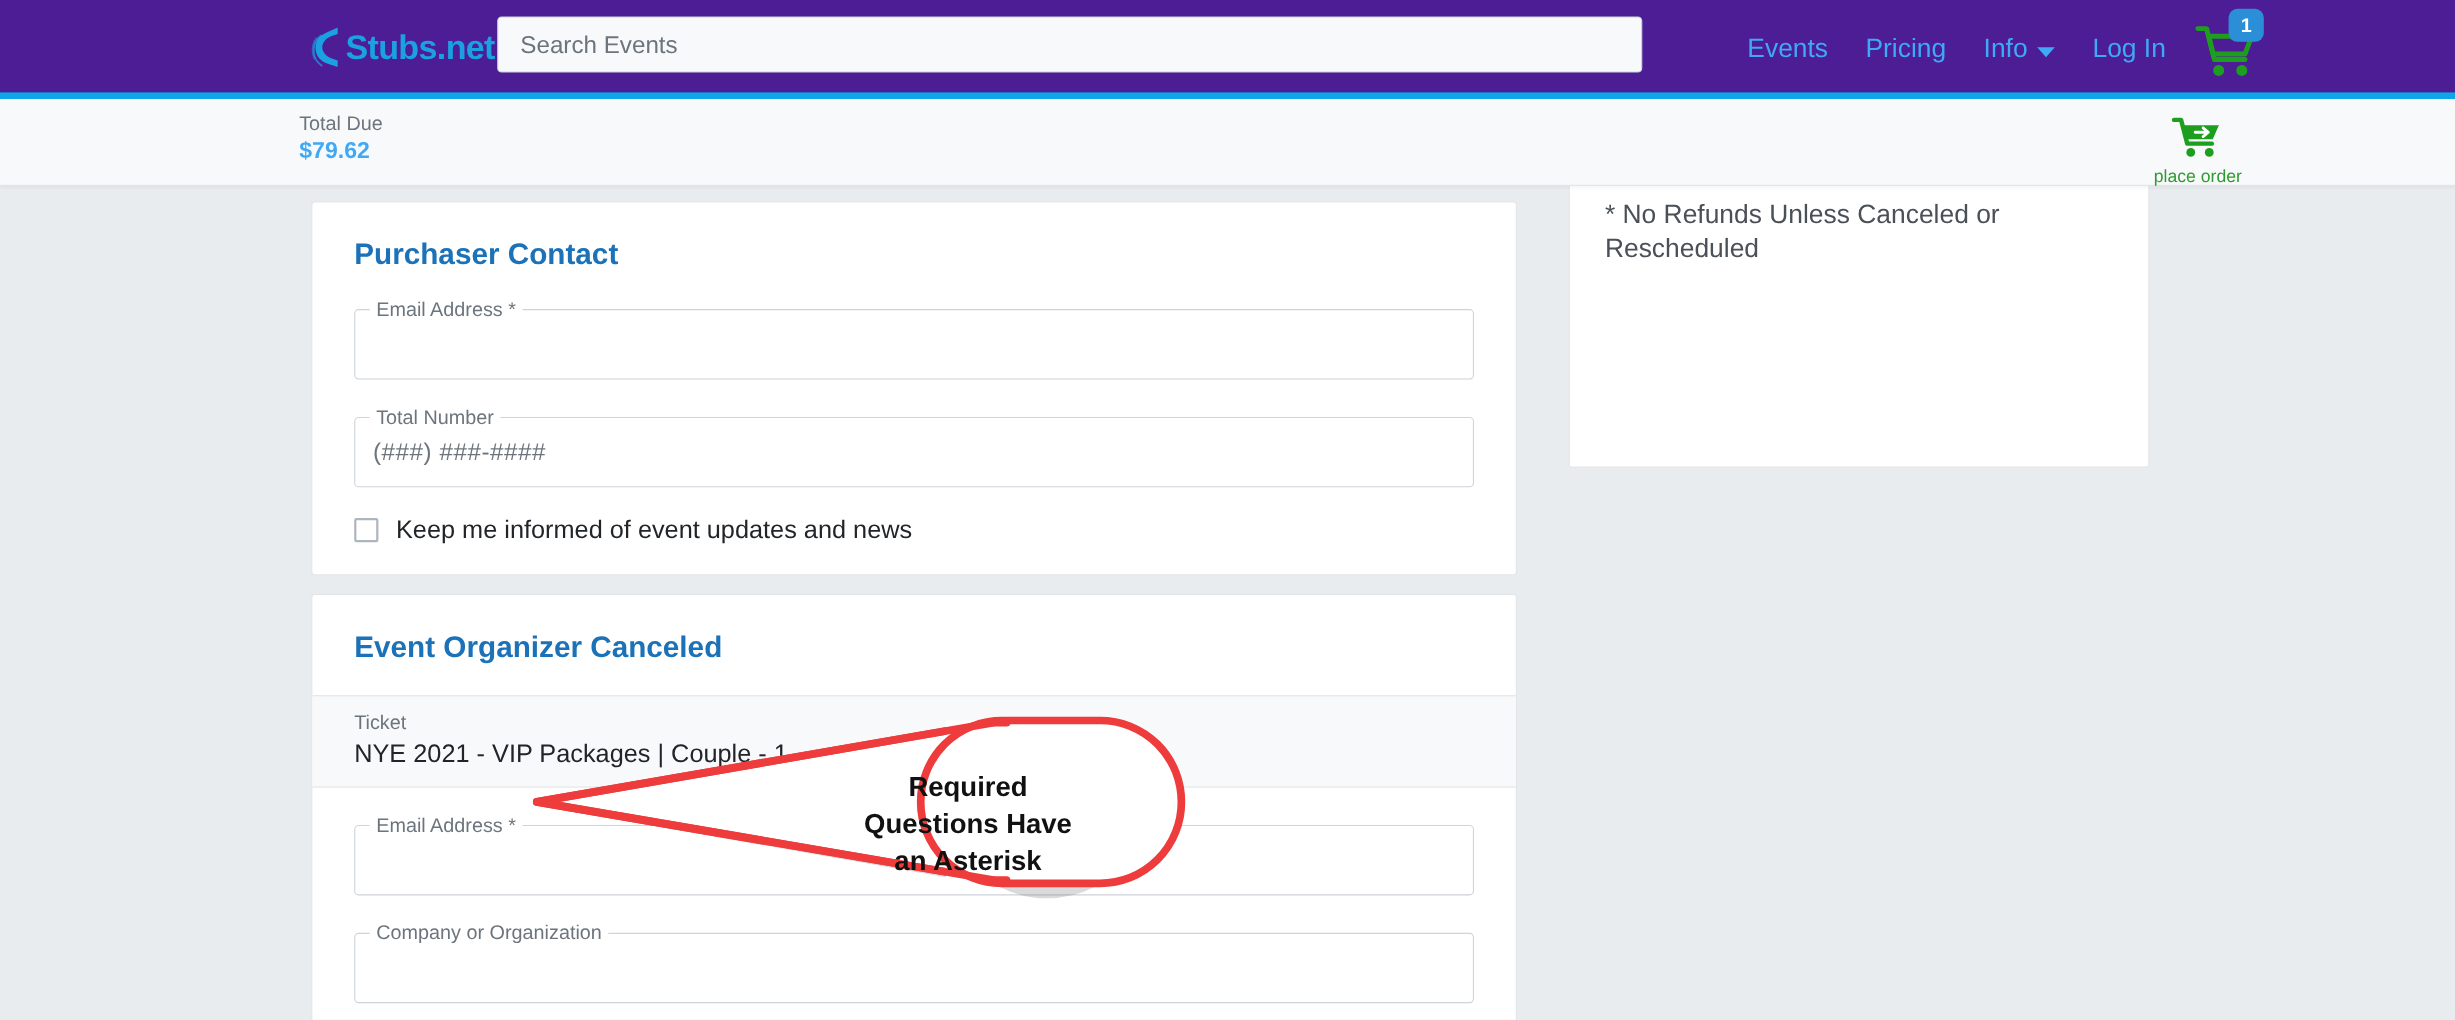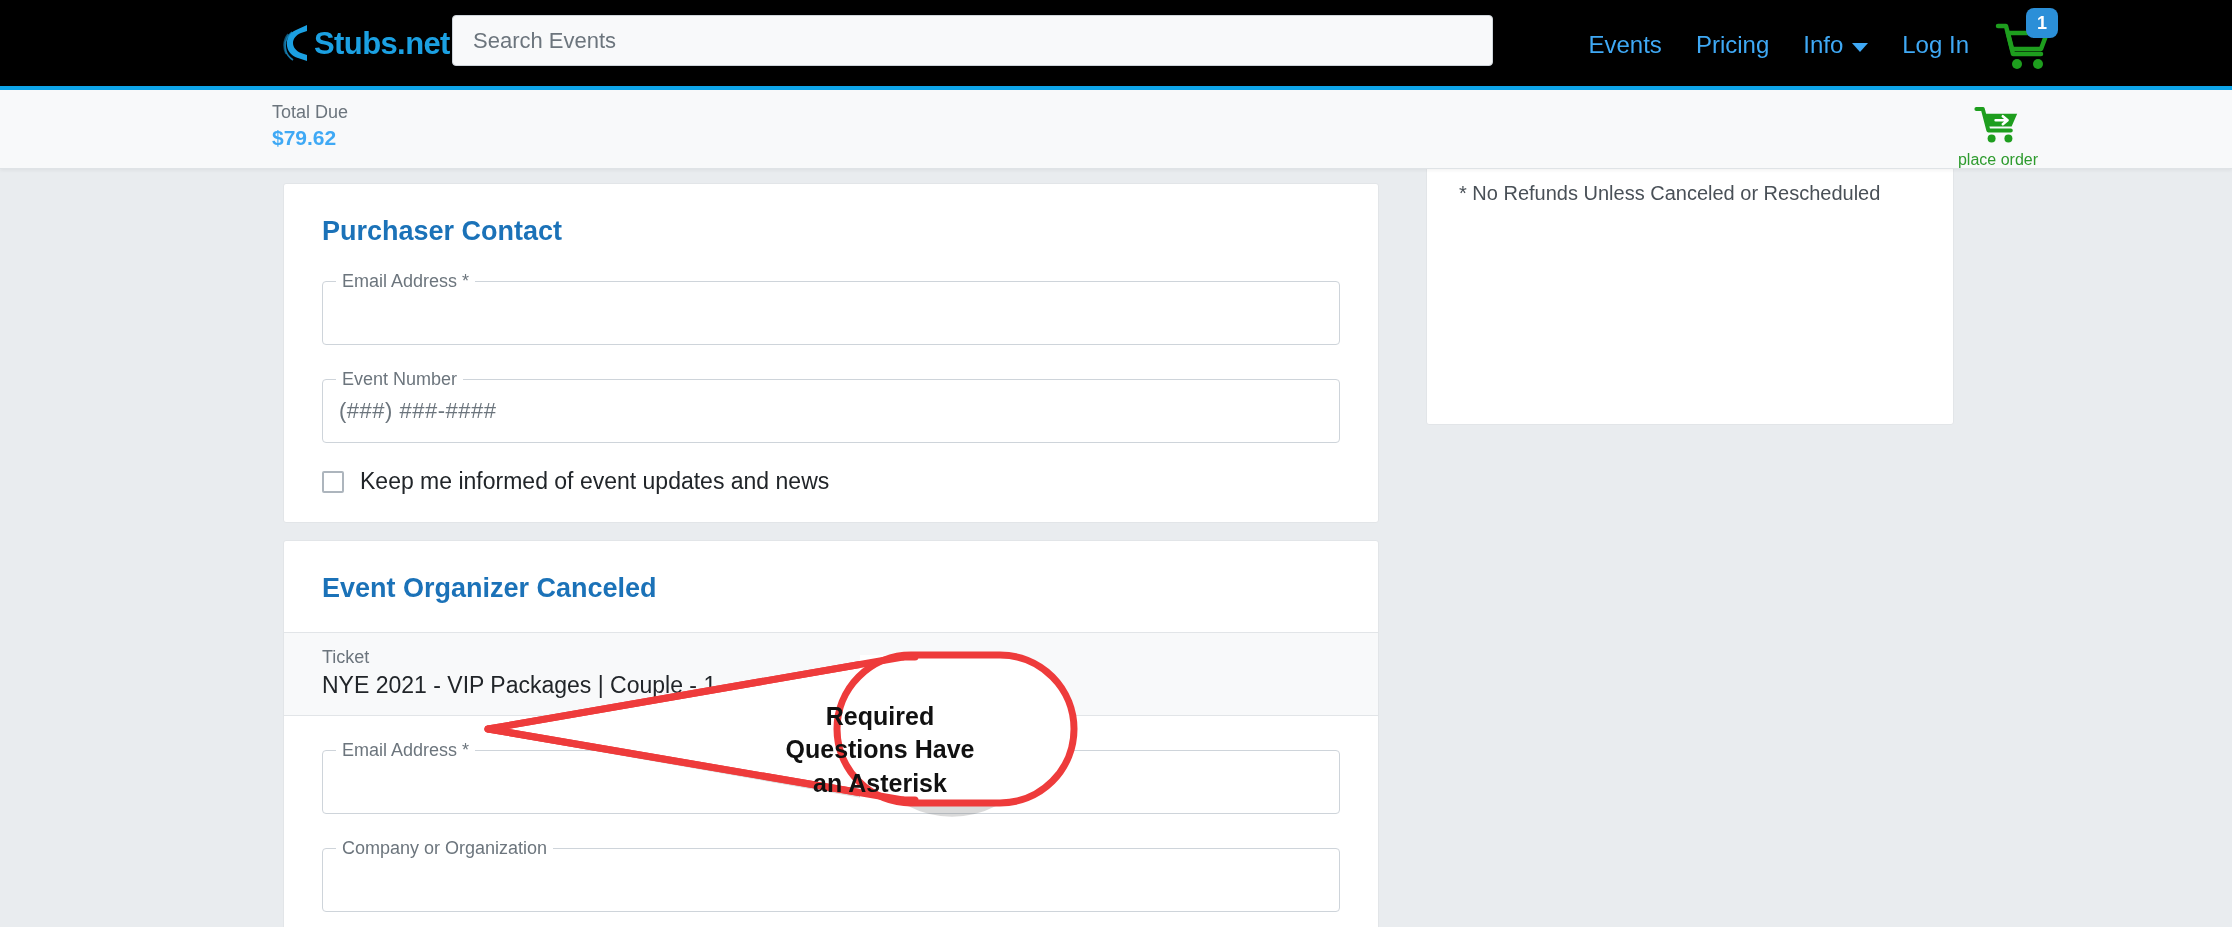--- a/index.html
+++ b/index.html
@@ -13,22 +13,22 @@
     overflow: hidden;
     position: relative;
   }
 
   
   .navbar {
     position: absolute;
     top: 0; left: 0;
     width: 2232px;
     height: 90px;
-    background: #000000;
-    border-bottom: 4px solid #0ea5e9;
+    background: #4c1d95;
+    border-bottom: 6px solid #0ea5e9;
     display: flex;
     align-items: center;
     z-index: 40;
   }
   .brand {
     position: absolute;
     left: 283px;
     top: 22px;
     display: flex;
     align-items: center;
@@ -273,21 +273,21 @@
 
   
   .summary-body { padding: 28px 32px 0 32px; }
   .summary-note {
     font-size: 25px;
     color: #495057;
     line-height: 1.35;
     margin: 0;
   }
   .summary-fineprint {
-    font-size: 20px;
+    font-size: 24px;
     color: #495057;
     margin: 17px 0 0 0;
     line-height: 1.3;
   }
 
   
   .callout-layer {
     position: absolute;
     inset: 0;
     pointer-events: none;
@@ -392,21 +392,21 @@
         <div class="field-box"></div>
         <div class="field-notch">
           <span class="field-label">Email Address *</span>
         </div>
         <input class="field-input" type="text" placeholder="" style="">
       </div>
 
       <div class="field">
         <div class="field-box"></div>
         <div class="field-notch">
-          <span class="field-label">Event Number</span>
+          <span class="field-label">Total Number</span>
         </div>
         <input class="field-input" type="text" placeholder="(###) ###-####" style="">
       </div>
 
       <label class="checkbox-row">
         <span class="checkbox-box"></span>
         <span class="checkbox-label">Keep me informed of event updates and news</span>
       </label>
 
     </div>

